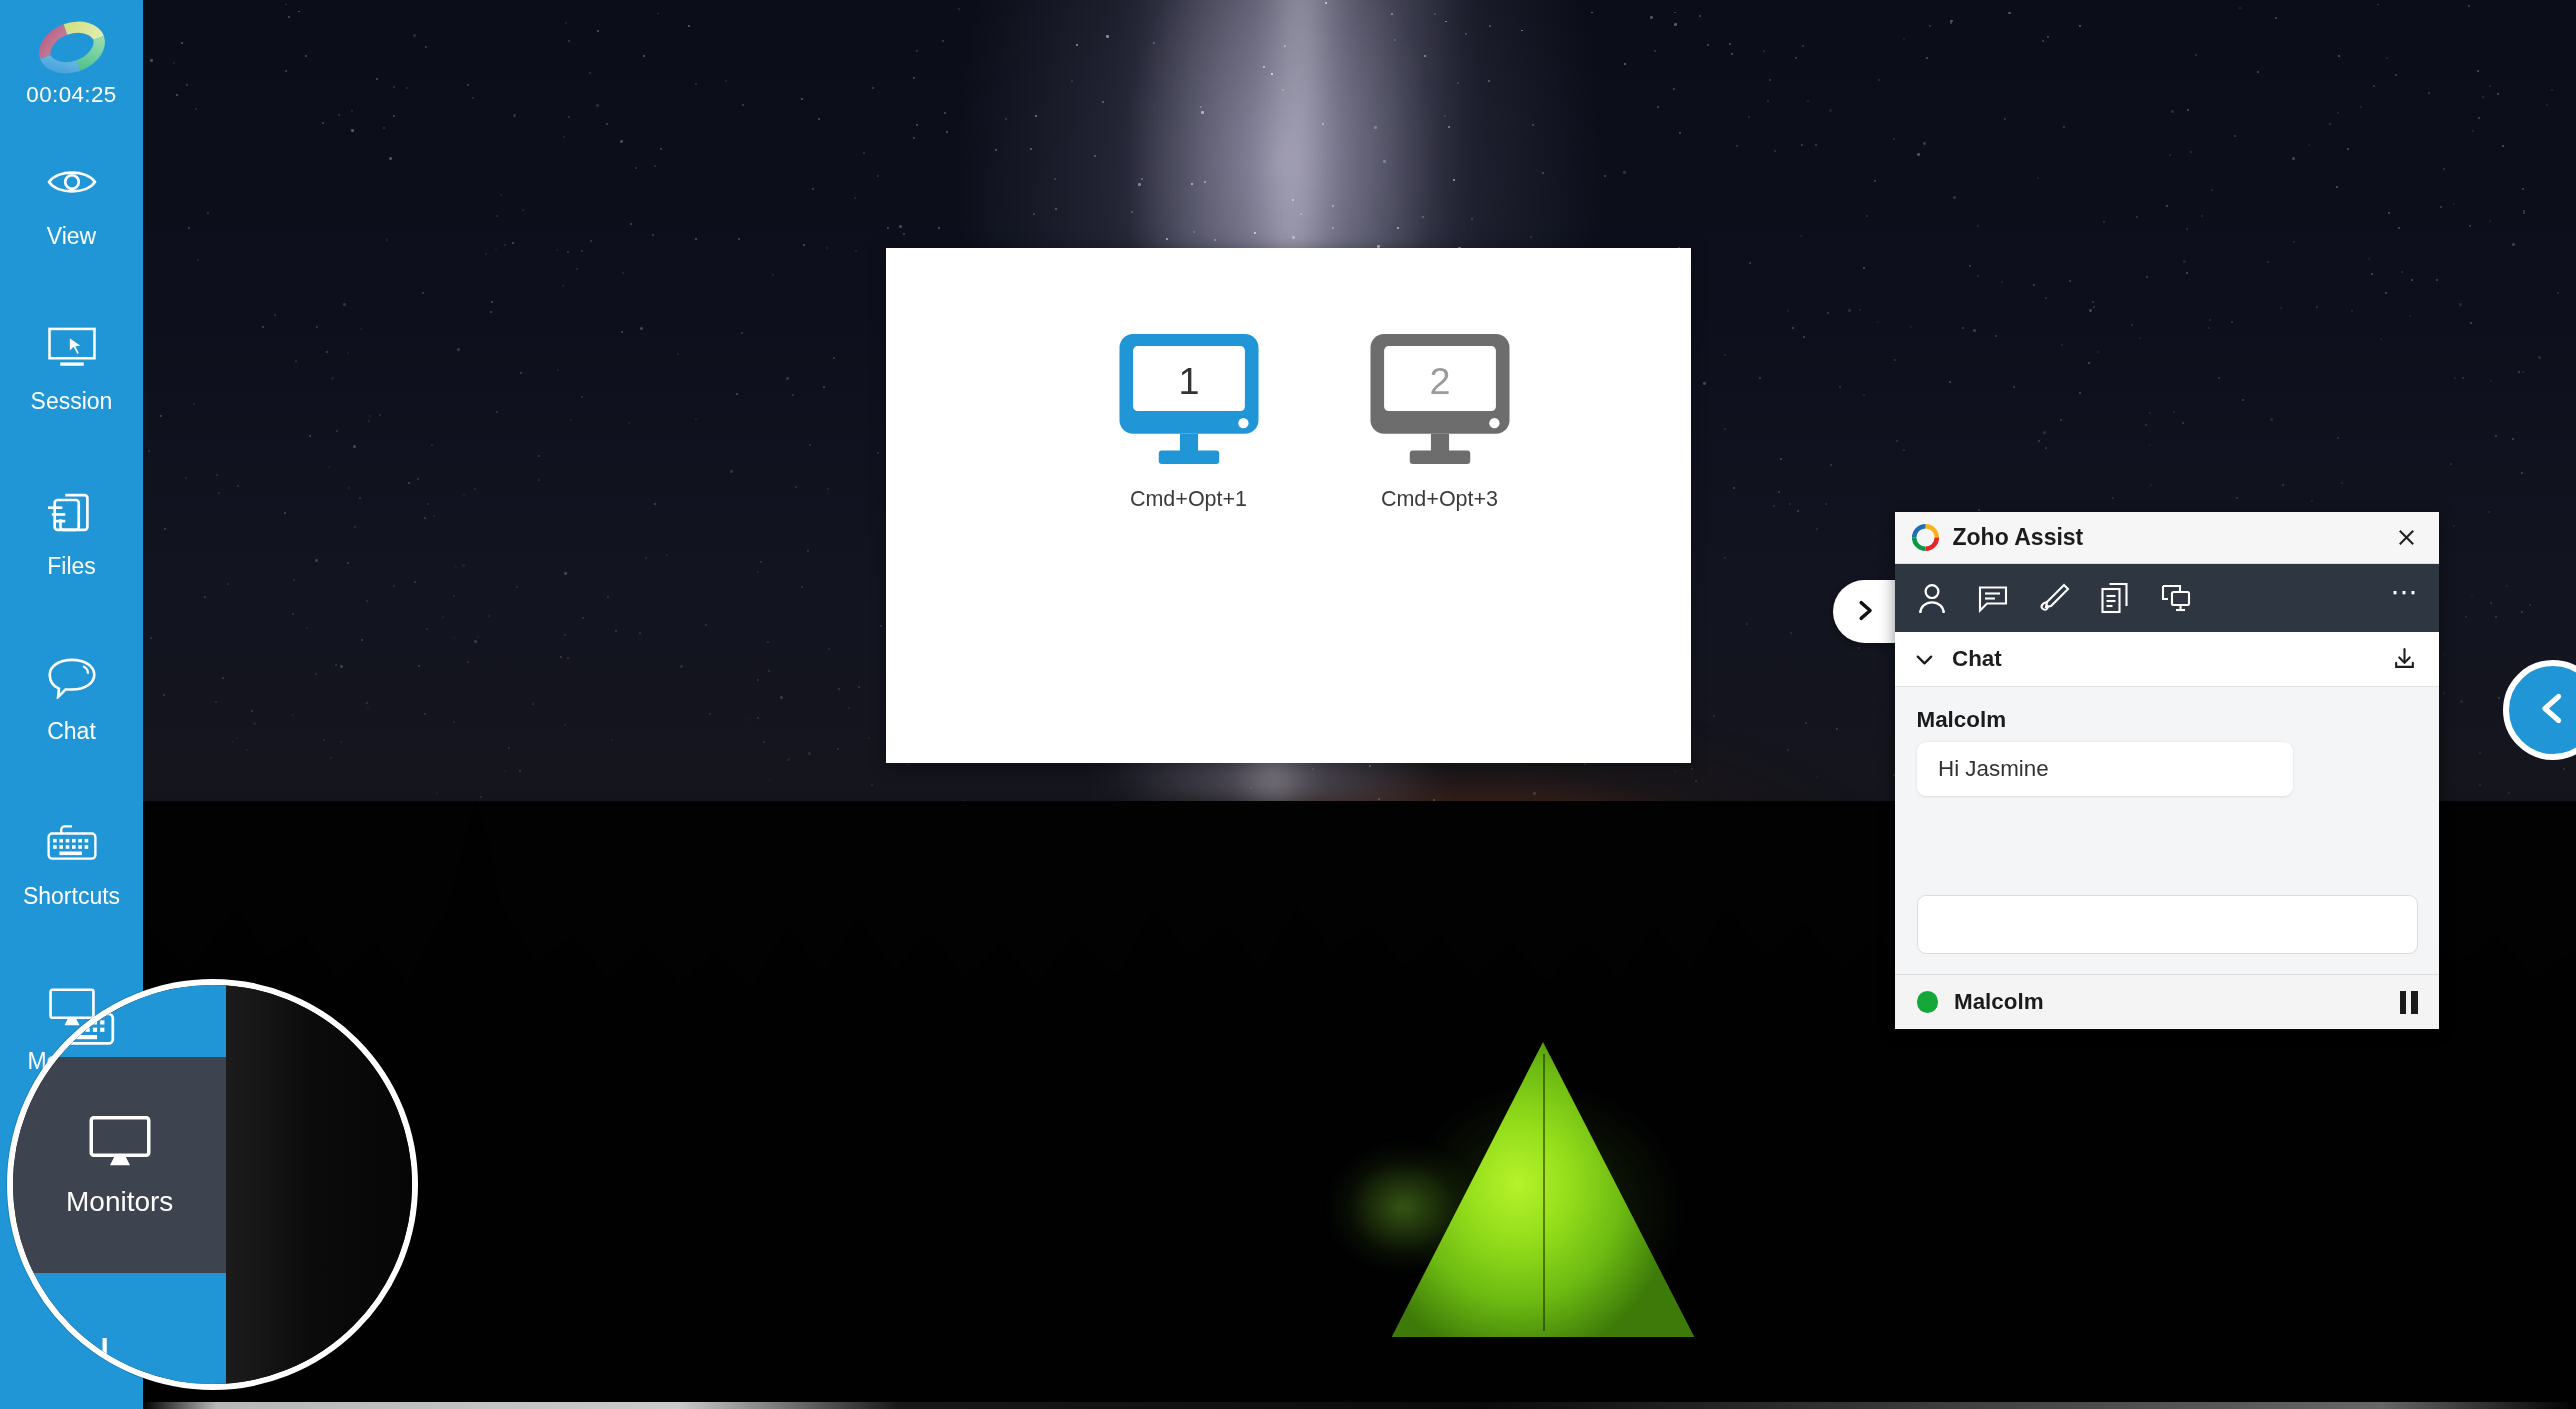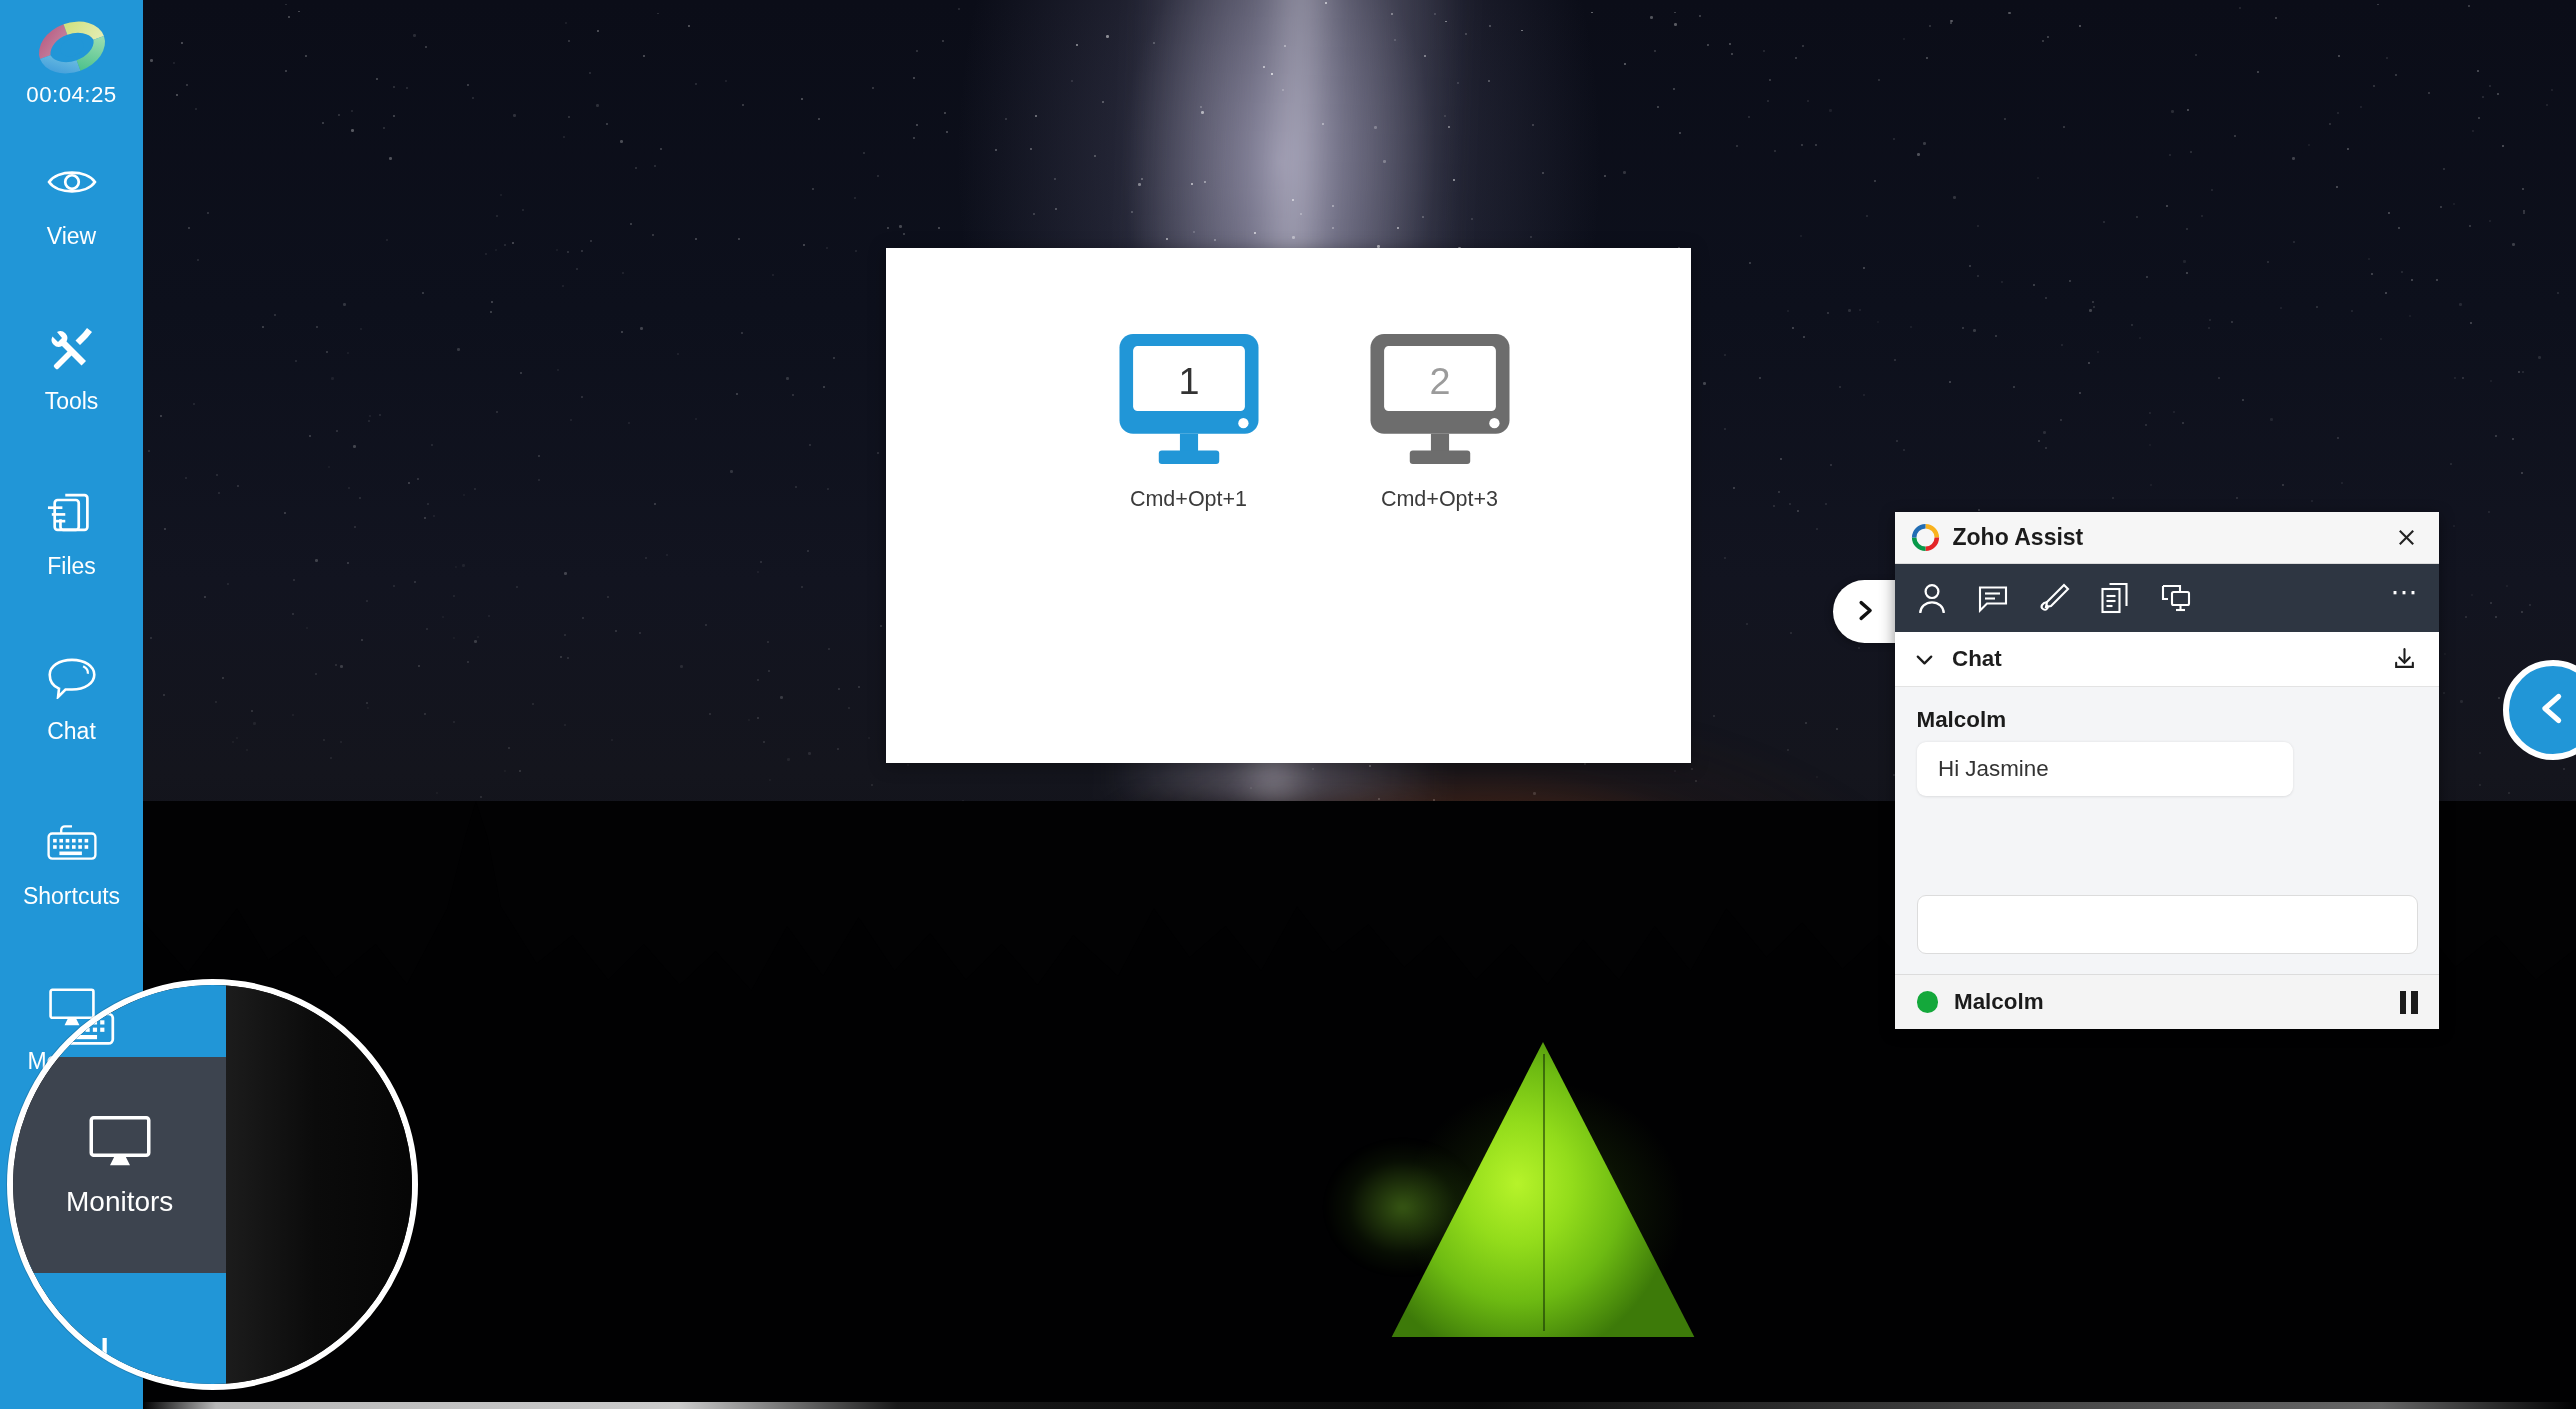--- a/index.html
+++ b/index.html
@@ -1208,34 +1208,31 @@
   <div class="side-item" style="margin-top:12.5px;">
     <span class="ico">
       <svg viewBox="0 0 48 32" width="50" height="34" stroke-width="2.6">
         <path d="M2,16 C10,4 38,4 46,16 C38,28 10,28 2,16 Z"></path>
         <circle cx="24" cy="16" r="6.5"></circle>
       </svg>
     </span>
     <span class="lbl">View</span>
   </div>
 
-
   <div class="side-item">
     <span class="ico">
-      <svg viewBox="0 0 48 48" width="48" height="48">
-        <g fill="#fff" stroke="none">
-          <path d="M9,9 a7,7 0 0 1 9.5,9.5 L38,38 l-4.5,4.5 L14,23 A7,7 0 0 1 4.5,13.5 l5.5,5.5 l4-4 z"></path>
-          <path d="M39,5 l5,4 l-4.5,5.5 l-7.5,7.5 l-4.5,-4.5 l7.5,-7.5 z"></path>
-          <path d="M22,26 l-4.5,4.5 L9,39 a7,7 0 1 0 4.5,4.5 l8.5,-8.5 l4.5,-4.5 z" fill="none"></path>
-          <path d="M20.5,27.5 L6.5,41.5 a2,2 0 0 0 0,3 l1,1 a2,2 0 0 0 3,0 L24.5,31.5 z"></path>
-        </g>
-      </svg>
-    </span>
-    <span class="lbl">Tools</span>
-  </div>
+      <svg viewBox="0 0 52 44" width="52" height="43" stroke-width="2.6">
+        <rect x="3" y="3" width="46" height="30"></rect>
+        <line x1="14" y1="39" x2="38" y2="39" stroke-width="3.4"></line>
+        <path d="M23,11 L23,27 L27.5,22.5 L31,29.5 L34,28 L30.6,21.3 L36.5,20.6 Z" fill="#fff" stroke="#2196d7" stroke-width="1.6"></path>
+      </svg>
+    </span>
+    <span class="lbl">Session</span>
+  </div>
+
 
   <div class="side-item">
     <span class="ico">
       <svg viewBox="0 0 52 48" width="50" height="47" stroke-width="2.8">
         <path d="M19,6 h20 a3,3 0 0 1 3,3 v30 a3,3 0 0 1 -3,3 h-22 a3,3 0 0 1 -3,-3 v-8"></path>
         <rect x="8" y="11" width="25" height="31" rx="3"></rect>
         <line x1="1" y1="19" x2="16" y2="19"></line>
         <line x1="5" y1="26" x2="19" y2="26"></line>
         <line x1="9" y1="33" x2="19" y2="33"></line>
       </svg>

